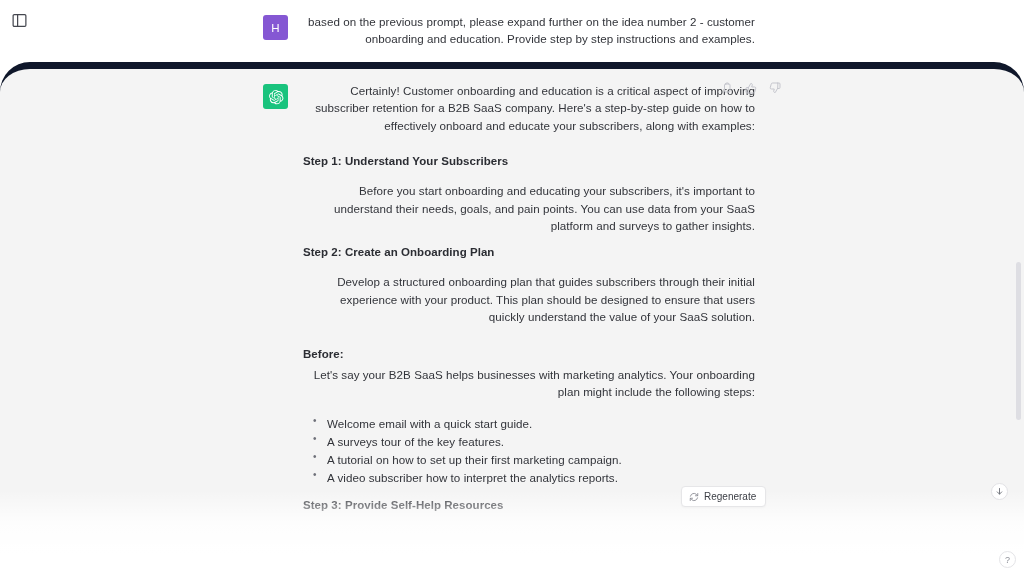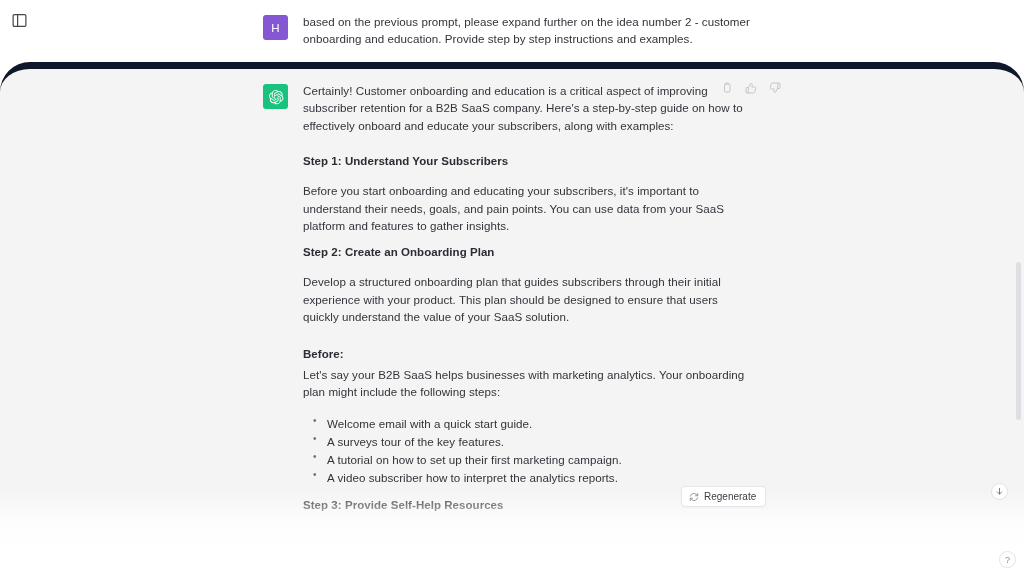--- a/index.html
+++ b/index.html
@@ -64,21 +64,21 @@
   .avatar.bot-avatar svg { display: block; }
 
   .msg-body {
     margin-left: 303px;
     width: 452px;
     color: #32343a;
     font-size: 11.6px;
     line-height: 17.4px;
     letter-spacing: 0.05px;
   }
-  .msg-body p { margin: 0 0 0 0; }
+  .msg-body p { margin: 0 0 0 0; text-align: right; }
 
   .msg-body h4 {
     font-size: 11.5px;
     font-weight: 700;
     line-height: 17px;
     color: #2b2d33;
     margin: 10px 0 0 0;
   }
   .msg-body h4.first-step { margin-top: 19px; }
 
@@ -254,21 +254,21 @@
             <svg width="16" height="16" viewBox="0 0 24 24" fill="#ffffff">
               <path d="M21.6 10.2a5.4 5.4 0 0 0-.46-4.43 5.46 5.46 0 0 0-5.88-2.62A5.4 5.4 0 0 0 11.2 1.4a5.46 5.46 0 0 0-5.2 3.78 5.4 5.4 0 0 0-3.6 2.62 5.46 5.46 0 0 0 .67 6.4 5.4 5.4 0 0 0 .46 4.43 5.46 5.46 0 0 0 5.88 2.62 5.4 5.4 0 0 0 4.06 1.8 5.46 5.46 0 0 0 5.2-3.79 5.4 5.4 0 0 0 3.6-2.62 5.46 5.46 0 0 0-.67-6.44zm-8.12 11.3a4.05 4.05 0 0 1-2.6-.94l.13-.07 4.32-2.5a.7.7 0 0 0 .35-.61v-6.1l1.83 1.06a.07.07 0 0 1 .04.05v5.05a4.07 4.07 0 0 1-4.07 4.06zM4.74 17.78a4.05 4.05 0 0 1-.48-2.72l.13.08 4.32 2.5a.7.7 0 0 0 .7 0l5.28-3.05v2.11a.07.07 0 0 1-.03.06l-4.37 2.52a4.07 4.07 0 0 1-5.55-1.5zM3.6 8.49a4.05 4.05 0 0 1 2.12-1.78v5.14a.7.7 0 0 0 .35.6l5.26 3.04-1.83 1.06a.07.07 0 0 1-.06 0L5.03 14a4.07 4.07 0 0 1-1.49-5.55zm15 3.49L13.34 8.9l1.83-1.05a.07.07 0 0 1 .07 0l4.37 2.52a4.06 4.06 0 0 1-.63 7.33v-5.14a.7.7 0 0 0-.36-.6zm1.82-2.74l-.13-.08-4.31-2.51a.7.7 0 0 0-.71 0L10 9.7V7.58a.07.07 0 0 1 .03-.06l4.37-2.52a4.06 4.06 0 0 1 6.03 4.2zM9 12.99l-1.83-1.06a.07.07 0 0 1-.04-.05V6.83a4.06 4.06 0 0 1 6.66-3.12l-.13.07-4.32 2.5a.7.7 0 0 0-.35.6zm.99-2.14l2.35-1.36 2.36 1.36v2.72l-2.35 1.36-2.36-1.36z"></path>
             </svg>
           </span>
         </div>
 
         <div class="msg-body">
           <p>Certainly! Customer onboarding and education is a critical aspect of improving subscriber retention for a B2B SaaS company. Here's a step-by-step guide on how to effectively onboard and educate your subscribers, along with examples:</p>
 
           <h4 class="first-step">Step 1: Understand Your Subscribers</h4>
-          <p class="para-after-head">Before you start onboarding and educating your subscribers, it's important to understand their needs, goals, and pain points. You can use data from your SaaS platform and features to gather insights.</p>
+          <p class="para-after-head">Before you start onboarding and educating your subscribers, it's important to understand their needs, goals, and pain points. You can use data from your SaaS platform and surveys to gather insights.</p>
 
           <h4>Step 2: Create an Onboarding Plan</h4>
           <p class="para-after-head">Develop a structured onboarding plan that guides subscribers through their initial experience with your product. This plan should be designed to ensure that users quickly understand the value of your SaaS solution.</p>
 
           <div class="example-label">Before:</div>
           <p class="example-text">Let's say your B2B SaaS helps businesses with marketing analytics. Your onboarding plan might include the following steps:</p>
 
           <ul class="bullets">
             <li>Welcome email with a quick start guide.</li>
             <li>A surveys tour of the key features.</li>

